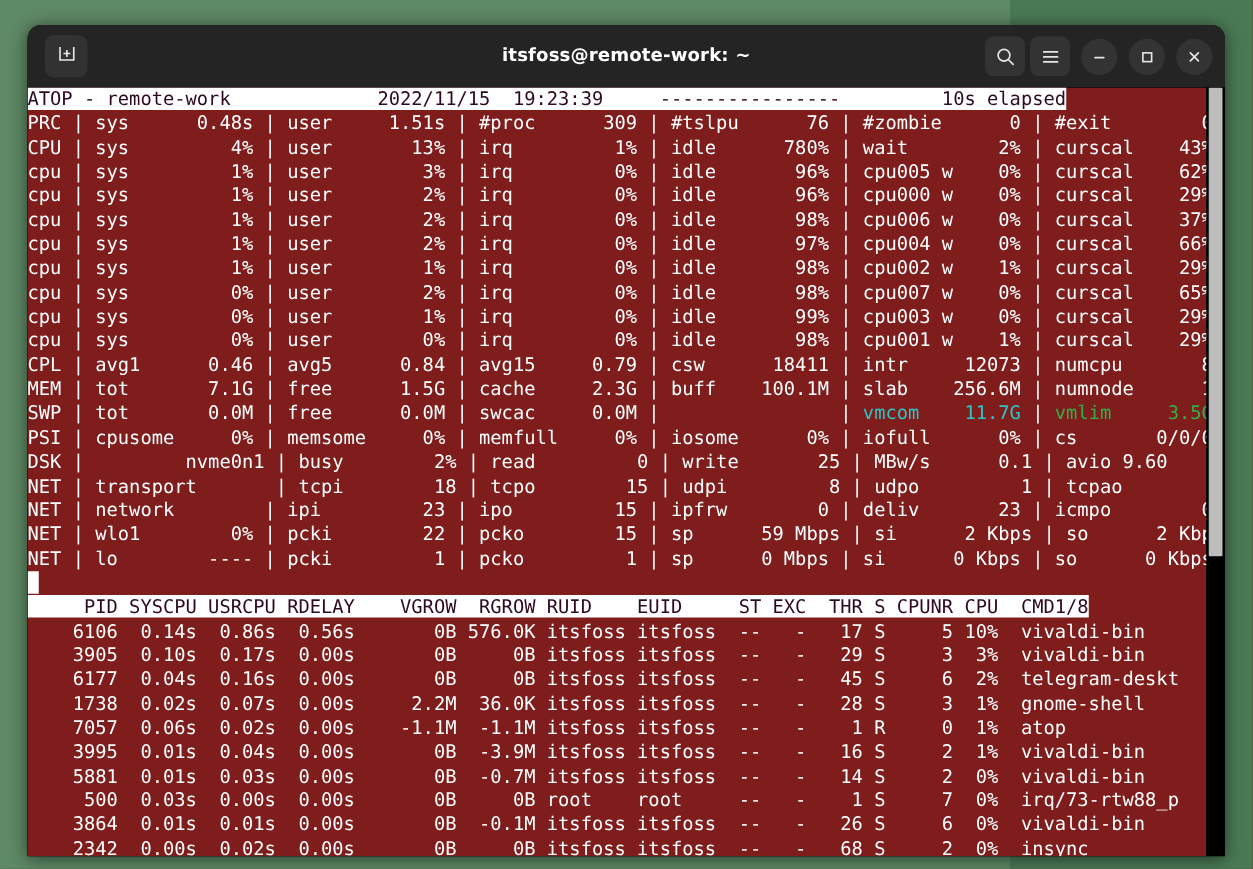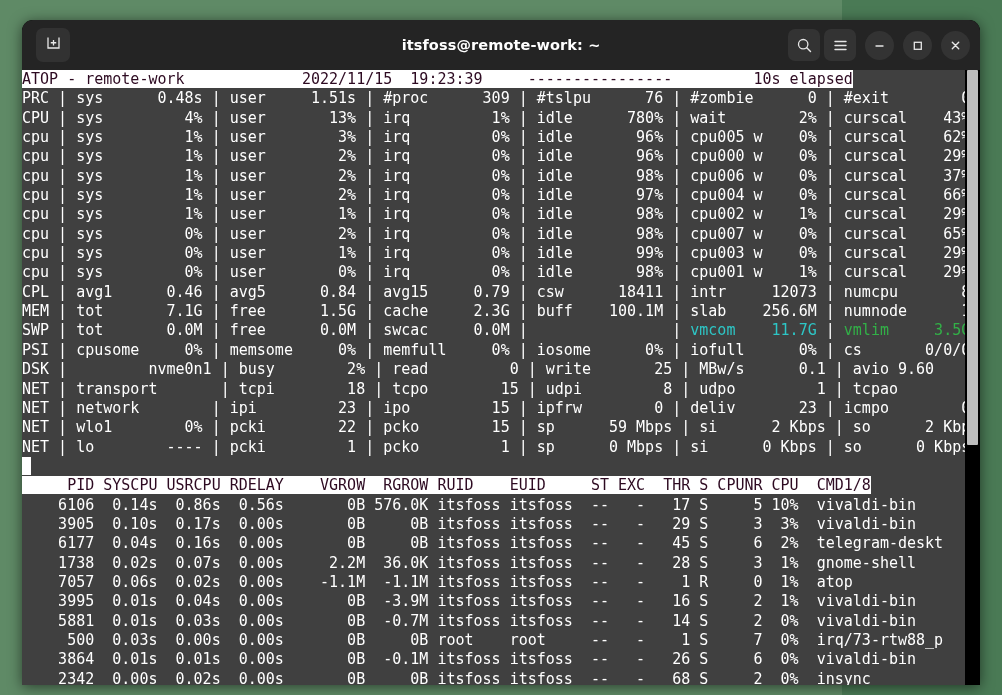--- a/index.html
+++ b/index.html
@@ -10,21 +10,20 @@
     height: 695px;
     overflow: hidden;
     font-family: "DejaVu Sans Mono", monospace;
   }
 
   #root {
     position: relative;
     width: 808px;
     height: 695px;
     background: #5f8a66;
-    padding-left: 34px;
   }
 
   
   .window {
     position: absolute;
     left: 22px;
     top: 20px;
     width: 958px;
     height: 665px;
     background: #000000;
@@ -100,21 +99,21 @@
     left: 0; top: 0;
     width: 943px;
   }
   pre.scr {
     margin: 0;
     padding: 0;
     font-family: "DejaVu Sans Mono", monospace;
     font-size: 15px;
     line-height: 19.35px;
     color: #ffffff;
-    background: #404040;
+    background: #7f1d1d;
     white-space: pre;
     letter-spacing: 0px;
   }
   pre.scr .ln { display: block; height: 19.35px; }
   .inv { background: #ffffff; color: #2d0a21; }
   .cyan { color: #2dc6c6; }
   .green { color: #32b047; }
   .cursor { background: #ffffff; color: #2d0a21; }
 
   

